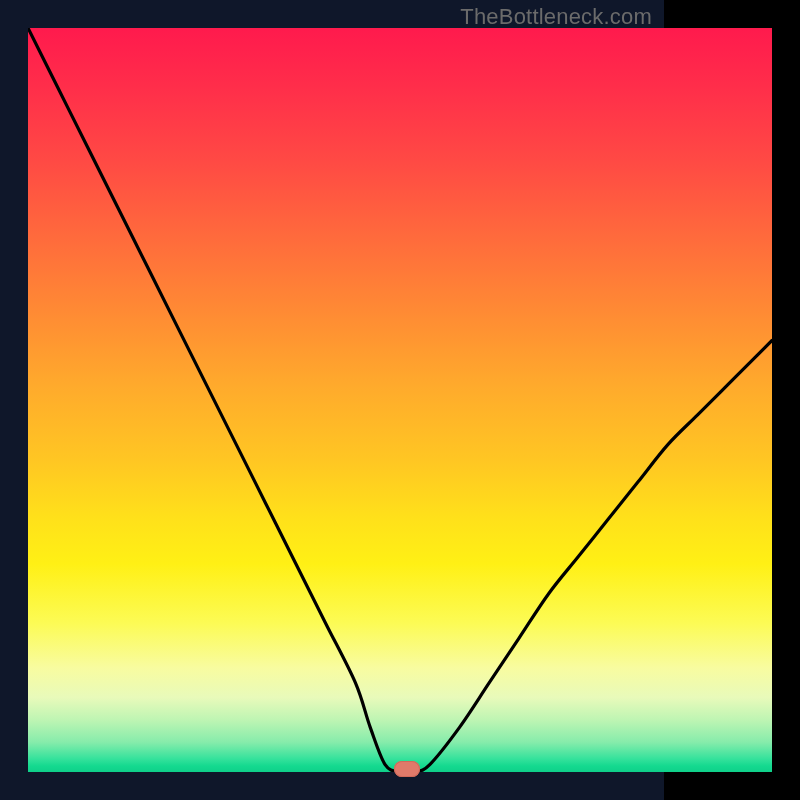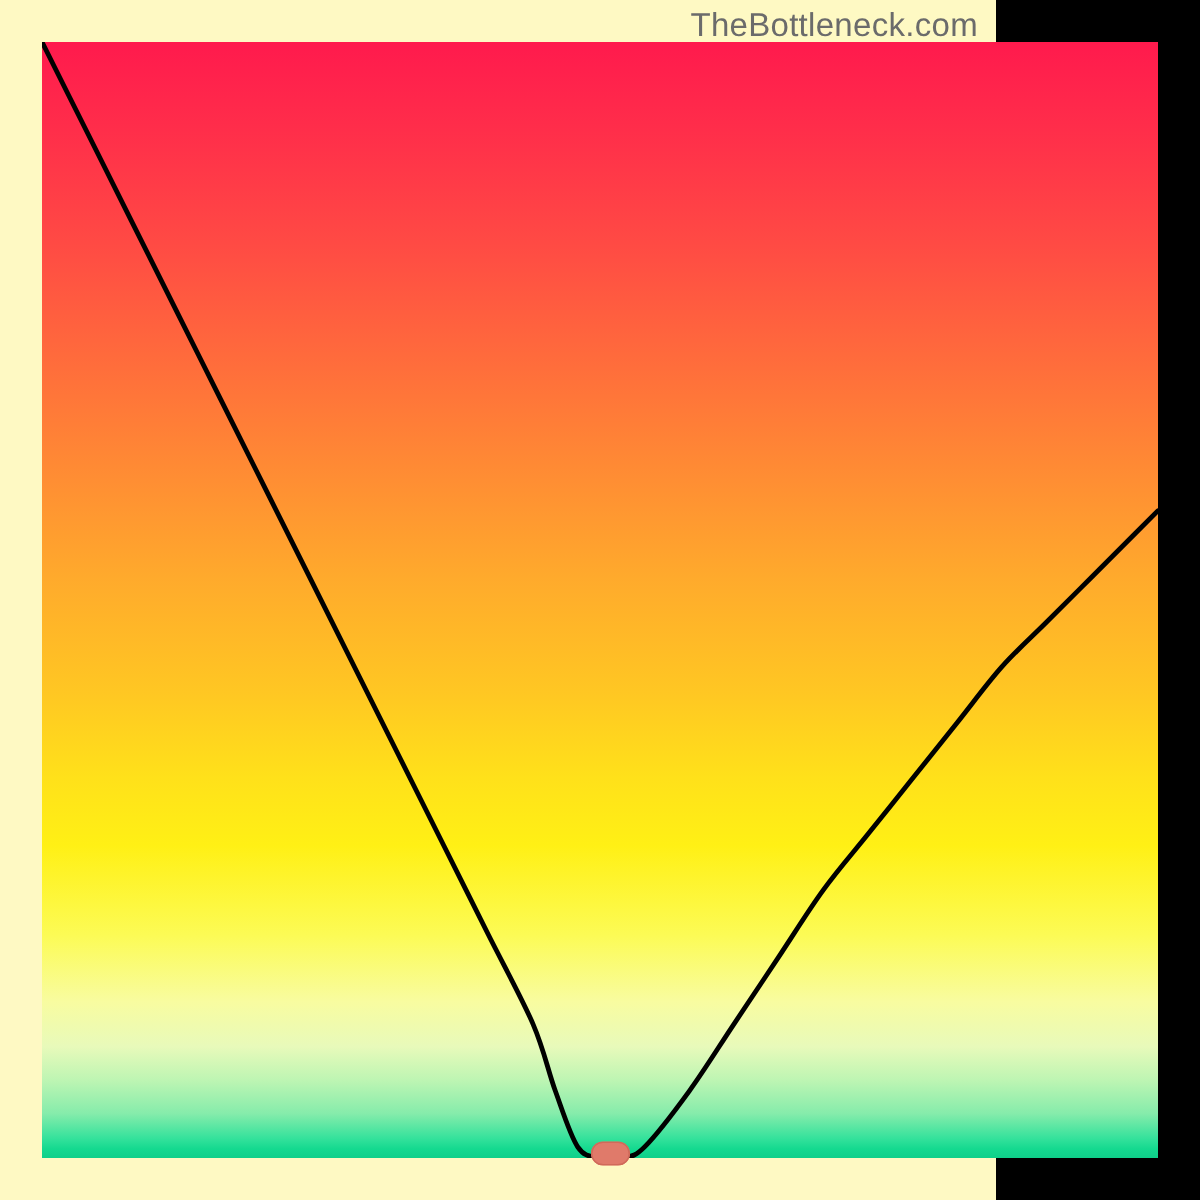--- a/index.html
+++ b/index.html
@@ -10,21 +10,21 @@
     background: #000;
     overflow: hidden;
     font-family: Arial, Helvetica, sans-serif;
   }
   .frame {
     position: absolute;
     left: 0;
     top: 0;
     width: 664px;
     height: 800px;
-    background: #fef9c3;
+    background: #0f172a;
   }
   .plot {
     position: absolute;
     left: 28px;
     top: 28px;
     width: 744px;
     height: 744px;
     background: linear-gradient(to bottom,
       #ff1a4d 0%,
       #ff2e4a 8%,

